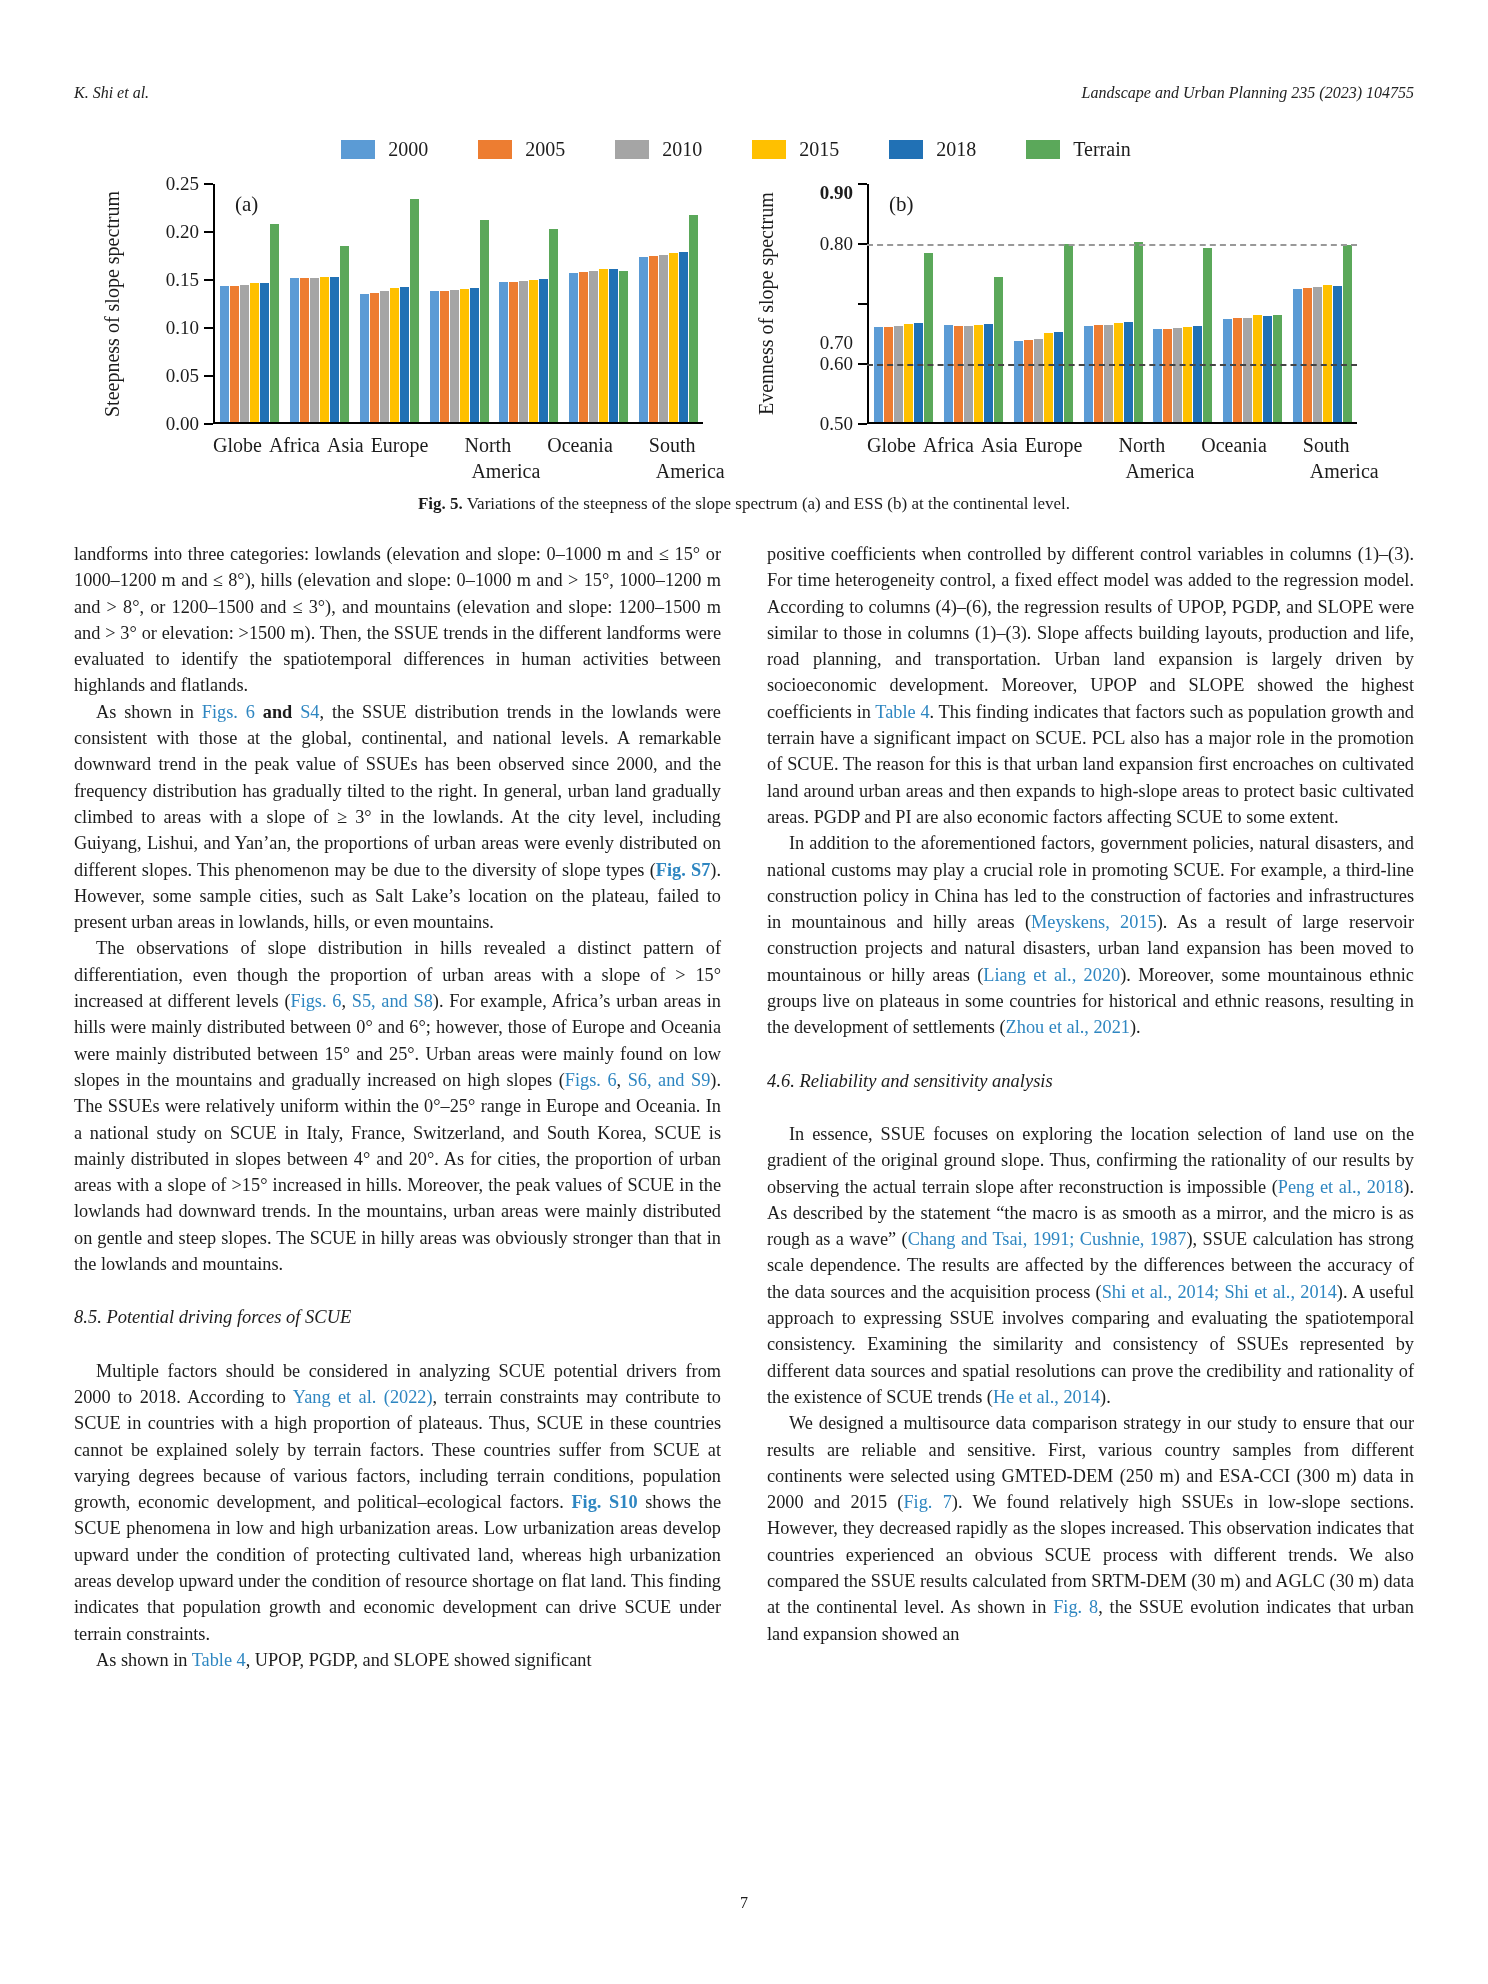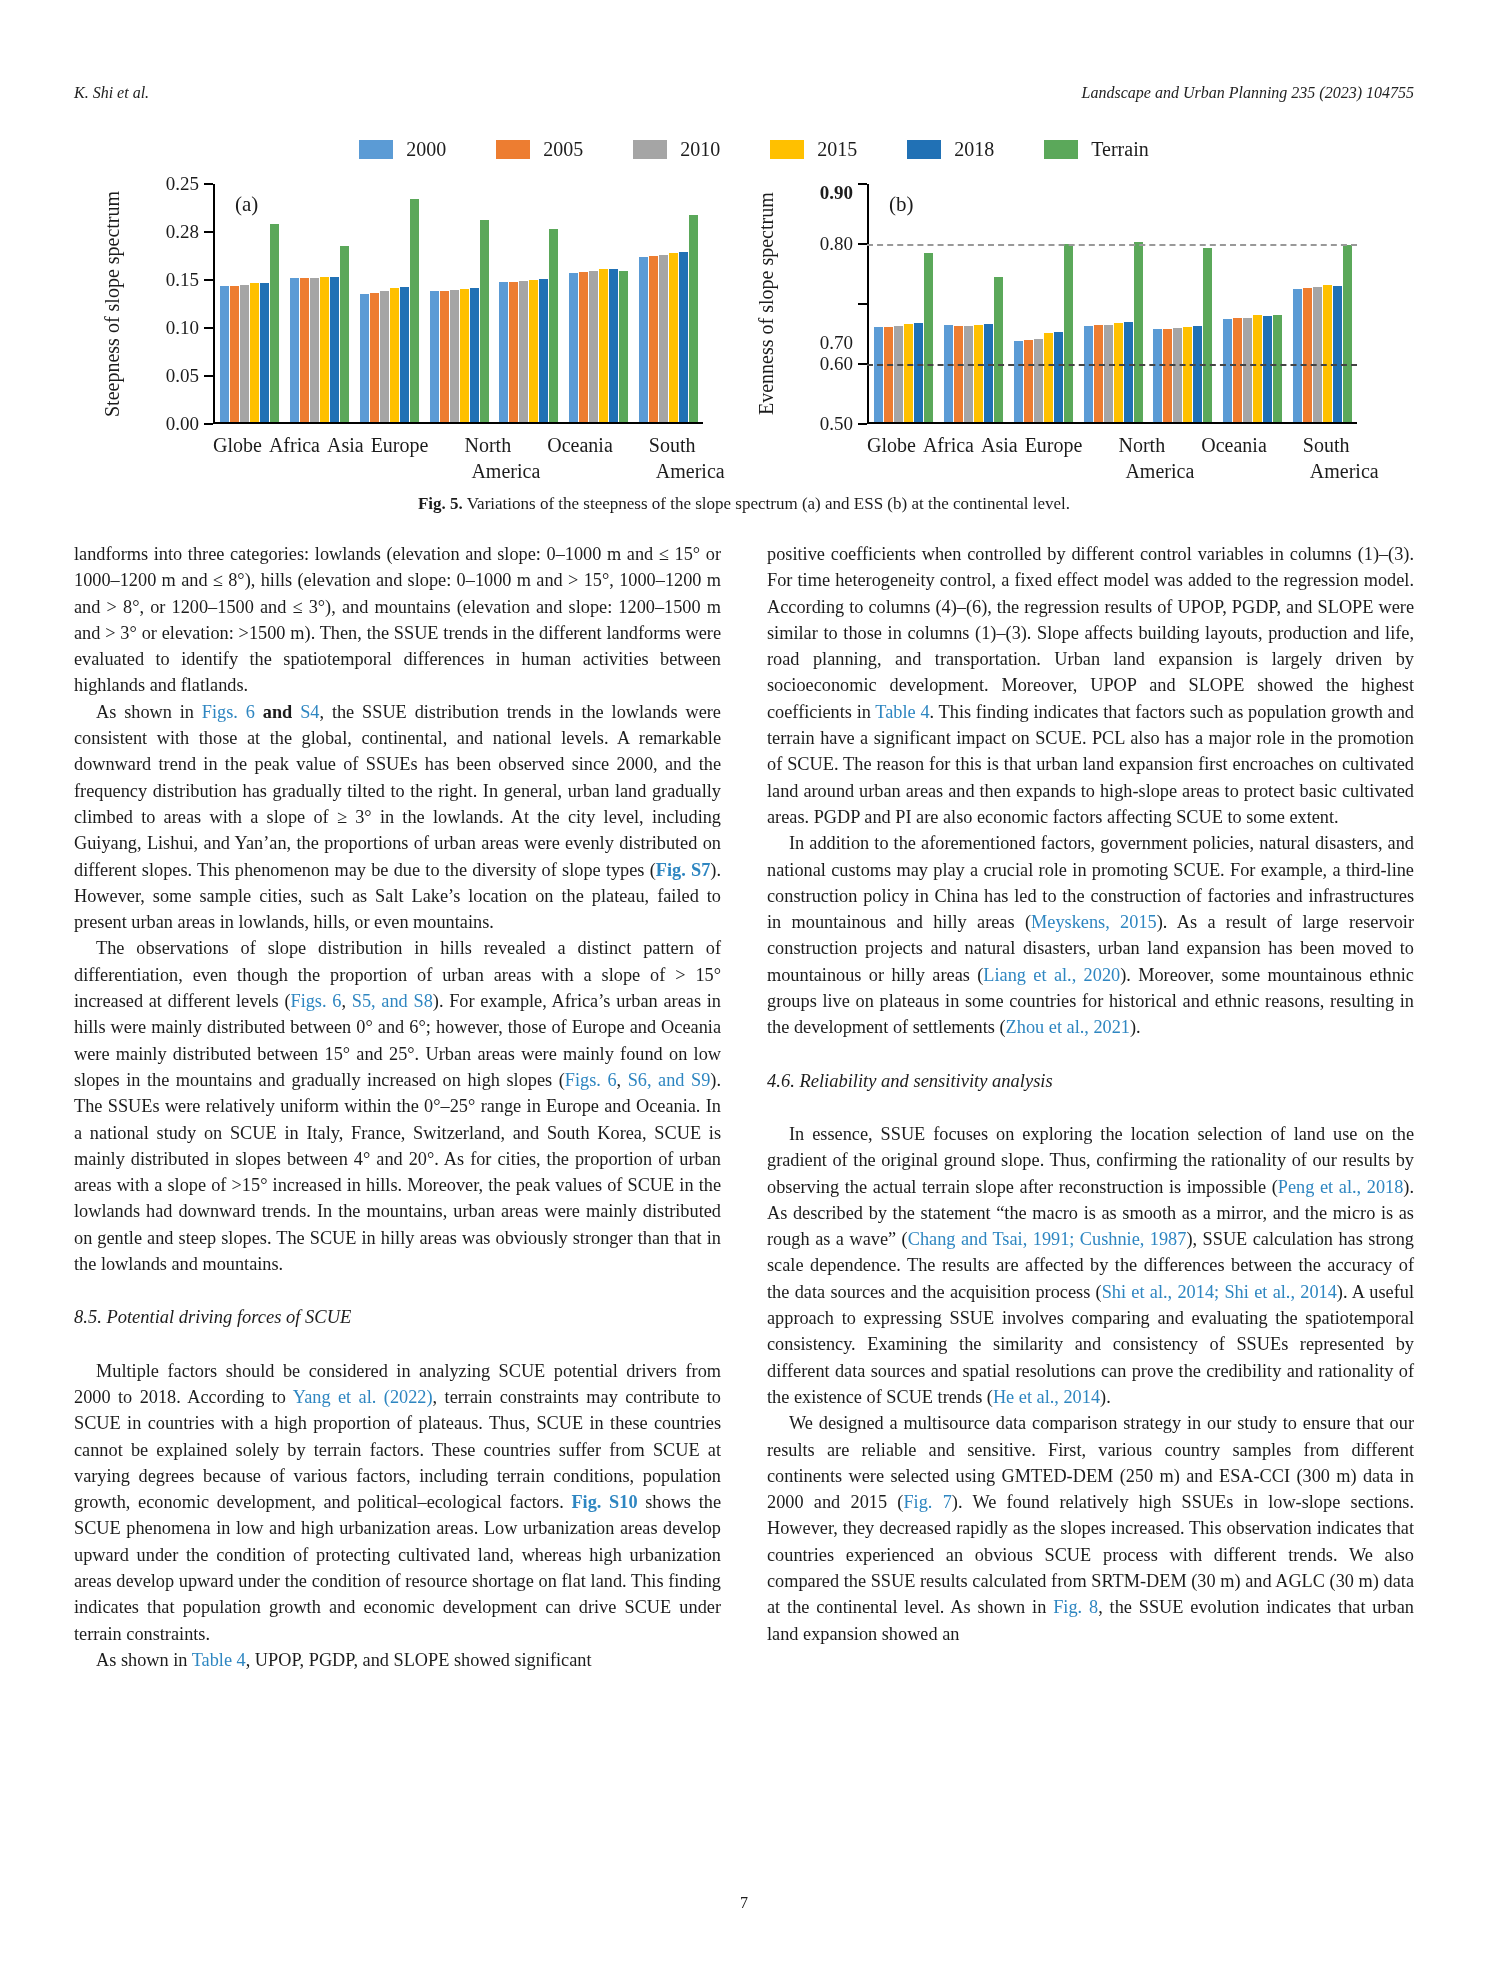--- a/index.html
+++ b/index.html
@@ -6,21 +6,21 @@
   html,body { margin:0; padding:0; background:#ffffff; }
   .page { position:relative; width:1488px; height:1984px; background:#fff;
           font-family:"Liberation Serif", serif; color:#1c1c1c; overflow:hidden; }
 
   
   .runhead { position:absolute; top:84px; left:74px; right:74px;
              display:flex; justify-content:space-between;
              font-style:italic; font-size:16px; color:#222; }
 
   
-  .legend-row { position:absolute; top:138px; left:84px; width:1340px;
+  .legend-row { position:absolute; top:138px; left:66px; width:1340px;
                 display:flex; justify-content:center; align-items:flex-end; gap:50px; }
   .legend-item { display:flex; align-items:center; gap:13px; font-size:20px; }
   .swatch { width:34px; height:19px; display:inline-block; }
 
   .charts-row { position:absolute; top:172px; left:74px; width:1340px;
                 display:flex; justify-content:center; gap:22px; }
   .chart { position:relative; width:632px; height:312px; }
   .ylab { position:absolute; left:0px; top:12px; height:240px; width:28px;
           writing-mode:vertical-rl; transform:rotate(180deg);
           text-align:center; font-size:20px; }
@@ -94,21 +94,21 @@
     <div class="chart" id="chart-a">
         <div class="ylab">Steepness of slope spectrum</div>
         <div class="ytick-label" style="left: 26px; top: 241px;">0.00</div>
         <div class="ytick-mark" style="left: 103px; top: 251px;"></div>
         <div class="ytick-label" style="left: 26px; top: 193px;">0.05</div>
         <div class="ytick-mark" style="left: 103px; top: 203px;"></div>
         <div class="ytick-label" style="left: 26px; top: 145px;">0.10</div>
         <div class="ytick-mark" style="left: 103px; top: 155px;"></div>
         <div class="ytick-label" style="left: 26px; top: 97px;">0.15</div>
         <div class="ytick-mark" style="left: 103px; top: 107px;"></div>
-        <div class="ytick-label" style="left: 26px; top: 49px;">0.28</div>
+        <div class="ytick-label" style="left: 26px; top: 49px;">0.20</div>
         <div class="ytick-mark" style="left: 103px; top: 59px;"></div>
         <div class="ytick-label" style="left: 26px; top: 1px;">0.25</div>
         <div class="ytick-mark" style="left: 103px; top: 11px;"></div>
         <div class="plot">
           <div class="bars">
             <div class="group">
               <div class="bar" style="height: 136.3px; background: rgb(91, 155, 213);"></div>
               <div class="bar" style="height: 136.3px; background: rgb(237, 125, 49);"></div>
               <div class="bar" style="height: 137.3px; background: rgb(165, 165, 165);"></div>
               <div class="bar" style="height: 139.2px; background: rgb(255, 192, 0);"></div>

